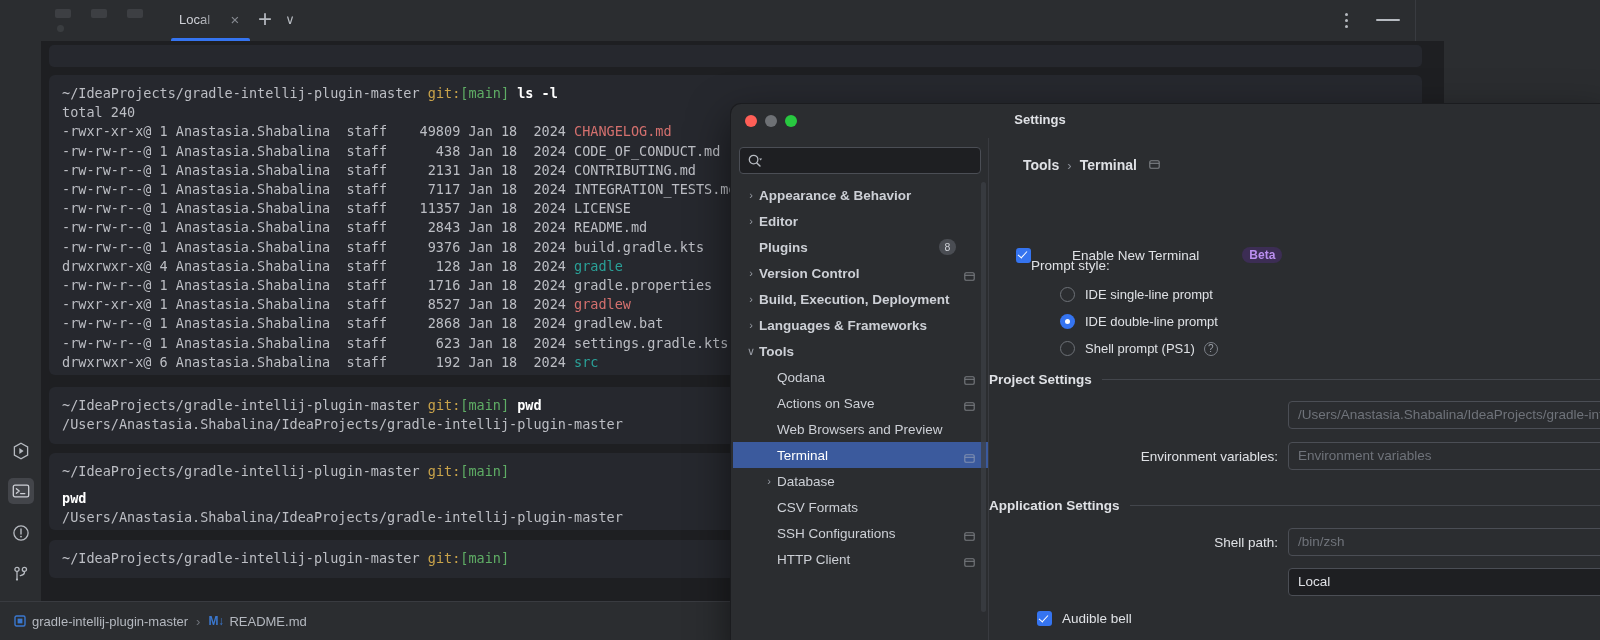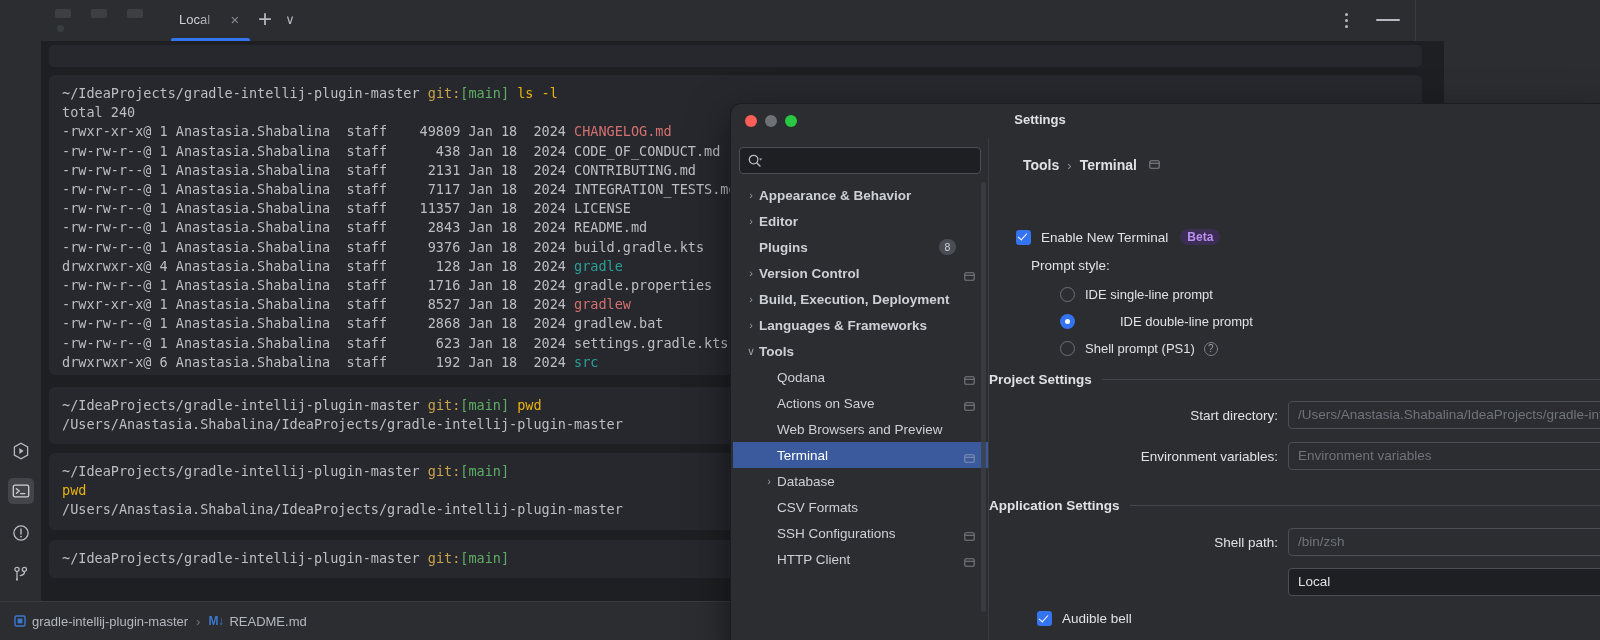--- a/index.html
+++ b/index.html
@@ -97,21 +97,21 @@
   }
   .term-block {
     position: absolute; left: 8px; right: 22px;
     background: #26282e; border-radius: 6px;
     padding: 9px 0 9px 13px;
   }
   .term-line { color: #bcbec4; line-height: 19.2px; white-space: pre; }
   .c-path   { color: #bcbec4; }
   .c-git    { color: #c9a34a; }
   .c-branch { color: #5fad65; }
-  .c-cmd    { color: #eab308; font-weight: normal; }
+  .c-cmd    { color: #ffffff; font-weight: bold; margin-top: 8px; }
   .c-exec   { color: #d4706e; }
   .c-dir    { color: #2aa198; }
 
   
   .status-bar {
     position: absolute; left: 0; bottom: 0; right: 0; height: 39px;
     background: #2b2d30;
     border-top: 1px solid #393b40;
     display: flex; align-items: center; z-index: 4;
   }
@@ -481,50 +481,49 @@
         <span class="bc-sep">›</span>
         <span class="bc-item">Terminal</span>
         <span style="margin-left:4px;opacity:.6;">
           <svg width="11" height="11" viewBox="0 0 11 11">
               <rect x=".8" y="1.8" width="9.4" height="7.4" rx="1.3" fill="none" stroke="#b6bac0" stroke-width="1.1"></rect>
               <path d="M.8 4.3h9.4" stroke="#b6bac0" stroke-width="1.1"></path>
             </svg>
         </span>
       </div>
 
-      <div class="row" style="left:27px; top:91px;">
+      <div class="row" style="left:27px; top:109px;gap:31px;">
         <span class="cb on"></span>
         <span class="cb-label">Enable New Terminal</span>
         <span class="beta">Beta</span>
       </div>
 
       <div class="row" style="left:42px; top:120px;">
         <span class="sub-label">Prompt style:</span>
       </div>
 
       <div class="row" style="left:71px; top:149px;">
         <span class="radio off"></span>
         <span class="radio-label">IDE single-line prompt</span>
       </div>
-      <div class="row" style="left:71px; top:176px;gap:35px;">
+      <div class="row" style="left:71px; top:176px;">
         <span class="radio on"></span>
         <span class="radio-label">IDE double-line prompt</span>
       </div>
       <div class="row" style="left:71px; top:203px;">
         <span class="radio off"></span>
         <span class="radio-label">Shell prompt (PS1)</span>
         <span class="help-ico">?</span>
       </div>
 
       <div class="sect" style="left:0; top:234px; padding-right:0;">
         <span class="sect-title">Project Settings</span>
         <span class="sect-line"></span>
       </div>
 
-      <div class="field-label" style="left:0; top:270px; width:289px;">Start directory:</div>
       <div class="field" style="left:299px; top:263px; width:460px;">
         <div class="field-text ph">/Users/Anastasia.Shabalina/IdeaProjects/gradle-intellij-plu</div>
       </div>
 
       <div class="field-label" style="left:0; top:311px; width:289px;">Environment variables:</div>
       <div class="field" style="left:299px; top:304px; width:460px;">
         <div class="field-text ph">Environment variables</div>
       </div>
 
       <div class="sect" style="left:0; top:360px;">

